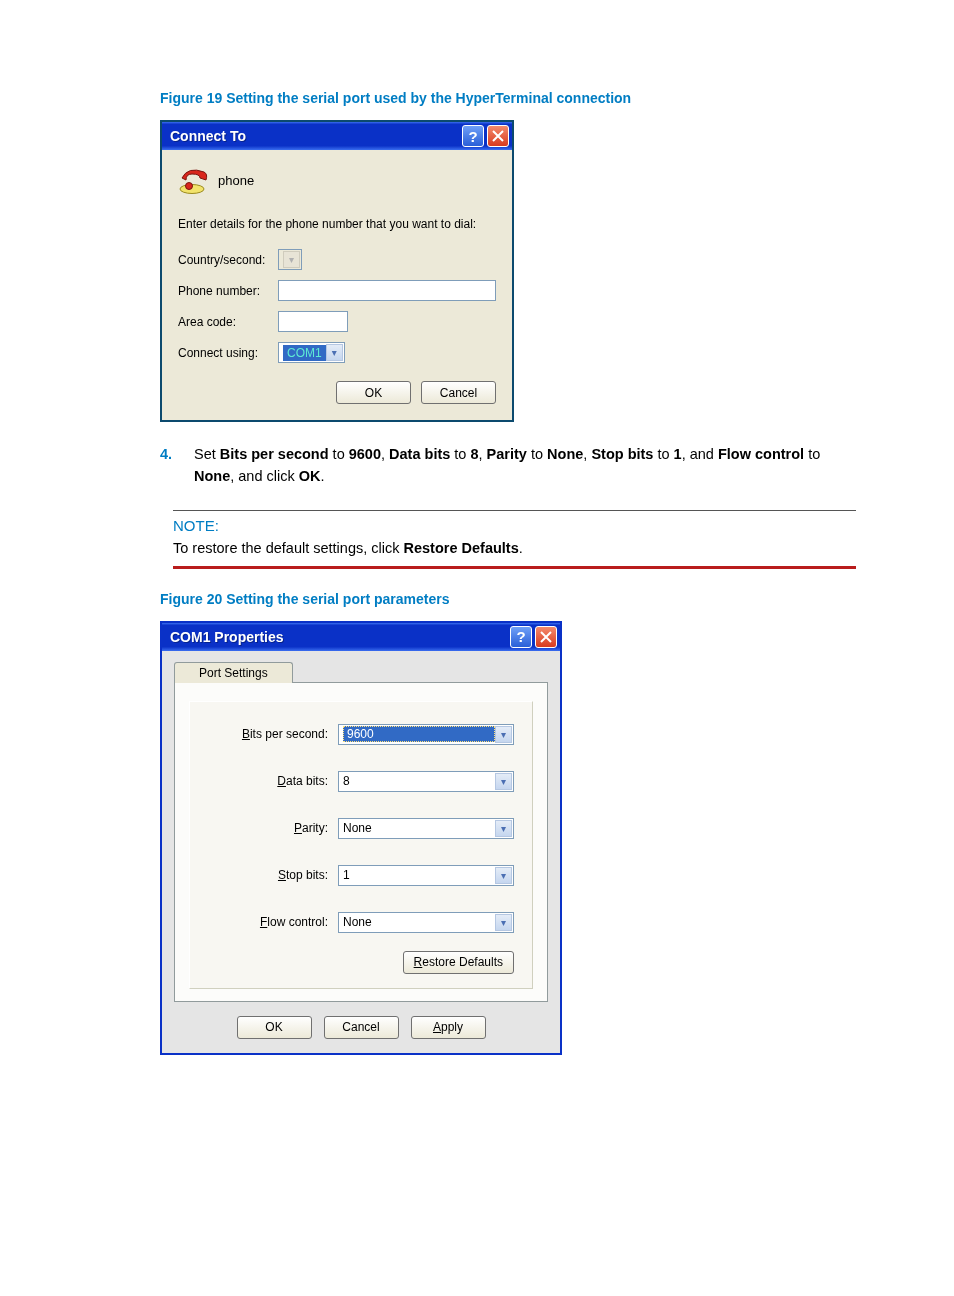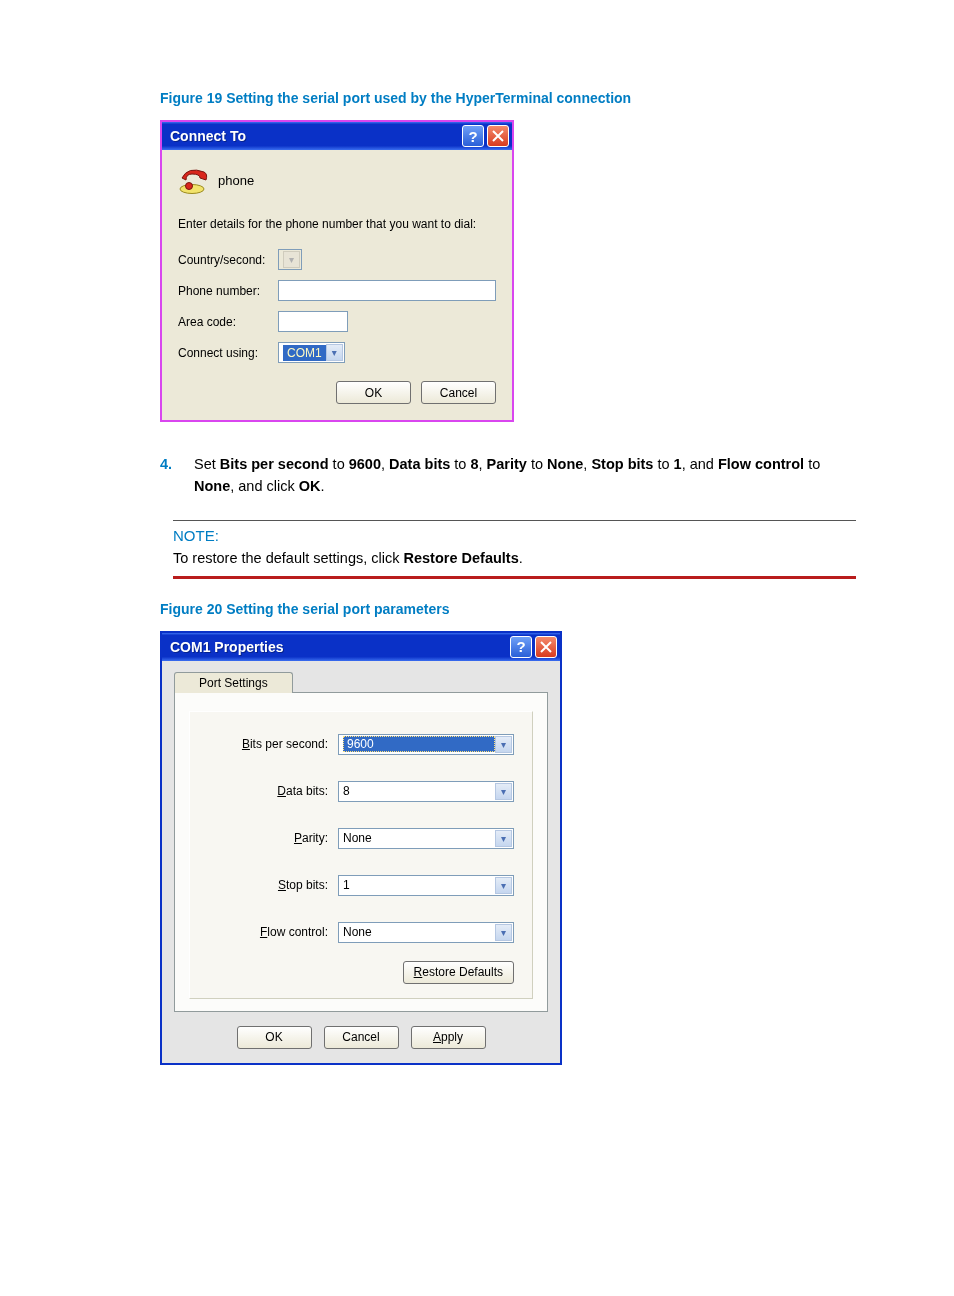--- a/index.html
+++ b/index.html
@@ -15,23 +15,23 @@
   }
   .fig-caption {
     color: #007dc3;
     font-weight: bold;
     font-size: 14px;
     margin: 0 0 14px 0;
   }
   
   .dlg1 {
     width: 350px;
-    border: 2px solid #d946ef;
+    border: 2px solid #0c4a6e;
     background: #ece9d8;
-    margin-bottom: 32px;
+    margin-bottom: 22px;
     font-family: Tahoma, Arial, sans-serif;
   }
   .titlebar {
     height: 28px;
     background: linear-gradient(to bottom,#3a6ef0 0%,#0a31c7 8%,#0a31c7 85%,#3a6ef0 100%);
     display:flex;
     align-items:center;
     justify-content:space-between;
     padding: 0 3px 0 8px;
   }
@@ -80,21 +80,21 @@
     background:linear-gradient(to bottom,#e4ecf7,#c5d6ef);
     border:1px solid #b5c7e2;
     box-sizing:border-box;
     display:flex;align-items:center;justify-content:center;
     color:#4b6fb3;font-size:10px;
   }
   .combo.disabled { background:#ece9d8; color:#a0a0a0; }
   .combo.disabled .arrow { color:#b0b0b0; background:#e8e4d6; border-color:#d0ccbd; }
   .combo.selconnect { background:#fff; }
   .combo.selconnect .val {
-    background:#316ac5;color:#fef9c3;padding:1px 4px;text-align:right;flex:1;
+    background:#316ac5;color:#5eead4;padding:1px 4px;text-align:right;flex:1;
   }
   .btnrow1 { display:flex; justify-content:flex-end; gap:10px; margin-top:18px; }
   .winbtn {
     min-width:75px;height:23px;
     border:1px solid #707070;
     background:linear-gradient(to bottom,#fff,#ece9d8);
     border-radius:3px;
     font-size:12px;font-family:Tahoma,Arial,sans-serif;
     padding:0 10px;
     box-sizing:border-box;

